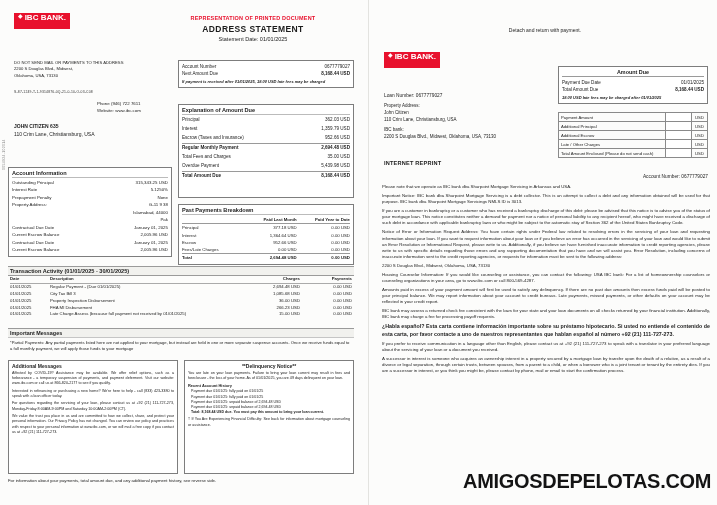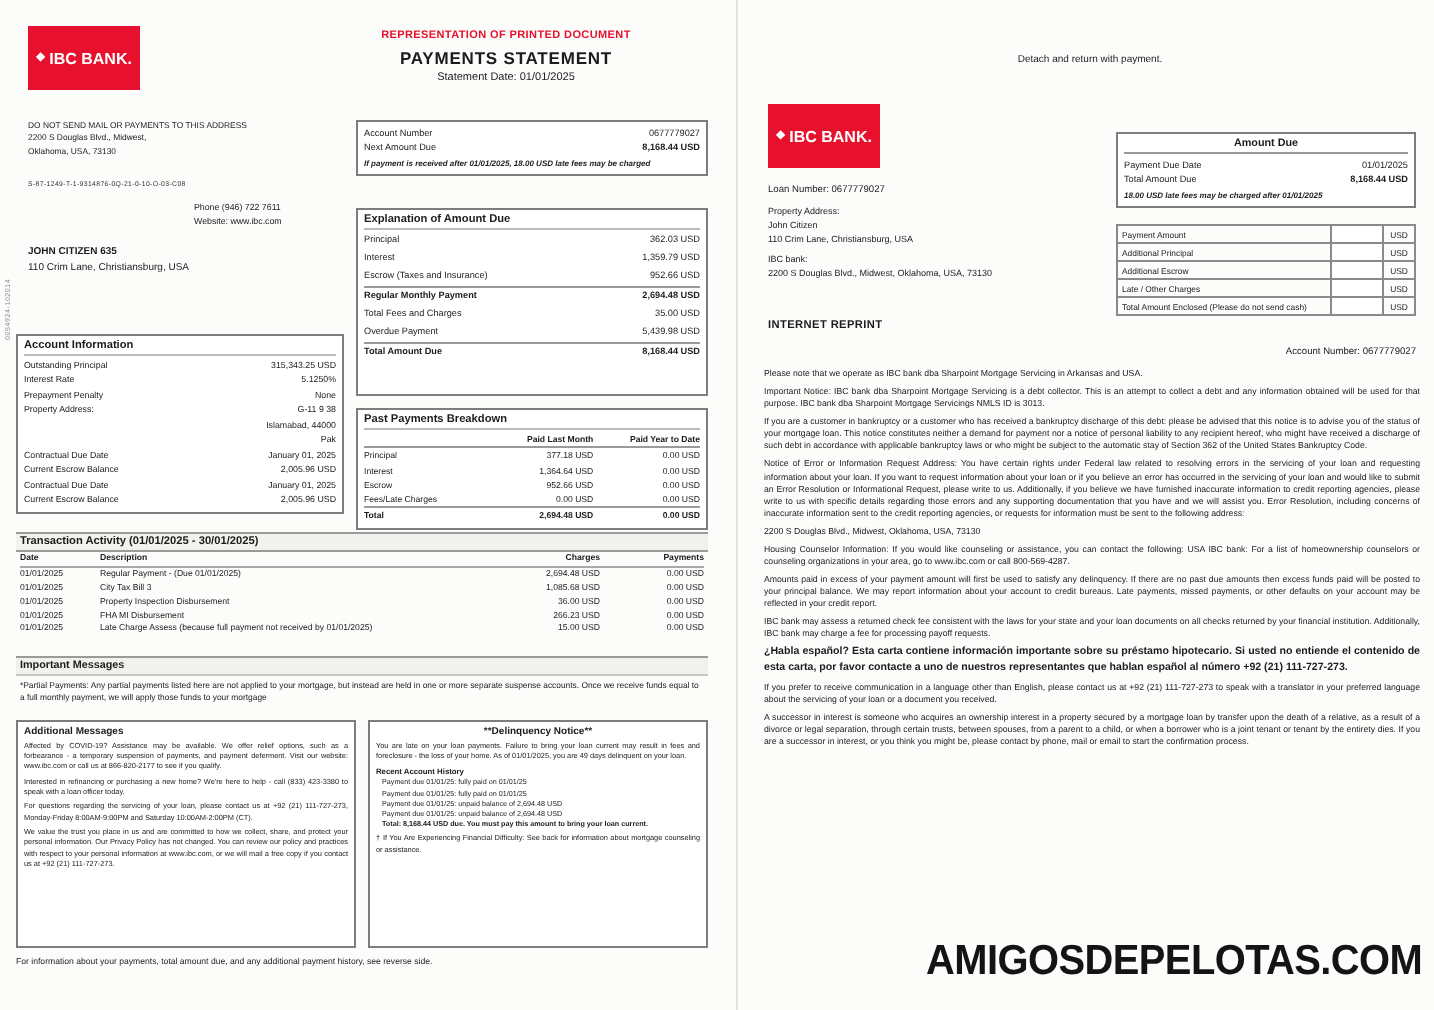--- a/index.html
+++ b/index.html
@@ -4,21 +4,21 @@
 <style>
   * { margin:0; padding:0; box-sizing:border-box; }
   html,body { background:#ffffff; }
   .canvas { position:relative; width:717px; height:505px; background:#fcfcfb;
             font-family:"Liberation Sans","DejaVu Sans",sans-serif; color:#1c1c1c; overflow:hidden; }
   .fold { position:absolute; left:368px; top:0; width:1px; height:505px; background:#e3e3e0; }
   .edge-code { position:absolute; left:2px; top:170px; font-size:3.5px; color:#888;
                transform:rotate(-90deg); transform-origin:left top; letter-spacing:.3px; }
 
   .logo { position:absolute; background:#e8112d; color:#fff; font-weight:bold;
-          display:flex; align-items:center; gap:2px; padding:16px 4px; }
+          display:flex; align-items:flex-start; gap:2px; padding:0 4px; }
   .logo-left  { left:14px;  top:13px; height:16px; font-size:8px; }
   .logo-right { left:384px; top:52px; height:16px; font-size:8px; }
   .eagle { font-size:6px; line-height:1; }
 
   .lp-header { position:absolute; left:150px; top:15px; width:206px; text-align:center; }
   .rep-line  { color:#e8112d; font-size:5.5px; font-weight:bold; letter-spacing:.2px; }
   .doc-title { font-size:8.5px; font-weight:bold; letter-spacing:.4px; margin-top:3px; }
   .stmt-date { font-size:5.5px; margin-top:2px; }
 
   .donotsend { position:absolute; left:14px; top:60px; width:132px; font-size:4.2px; line-height:1.5; }
@@ -106,21 +106,21 @@
   <div class="fold"></div>
   <div class="edge-code">0054924-102014</div>
 
   <div class="logo logo-left">
     <span class="eagle">◆</span>
     <span>IBC BANK.</span>
   </div>
 
   <div class="lp-header">
     <div class="rep-line">REPRESENTATION OF PRINTED DOCUMENT</div>
-    <div class="doc-title">PAYMENTS STATEMENT</div>
+    <div class="doc-title">ADDRESS STATEMENT</div>
     <div class="stmt-date">Statement Date: 01/01/2025</div>
   </div>
 
   <div class="donotsend">
     <div>DO NOT SEND MAIL OR PAYMENTS TO THIS ADDRESS</div>
     <div>2200 S Douglas Blvd., Midwest,</div>
     <div>Oklahoma, USA, 73130</div>
   </div>
   <div class="mailcode">S-87-1249-T-1-9314876-0Q-21-0-10-O-03-C08</div>
 

